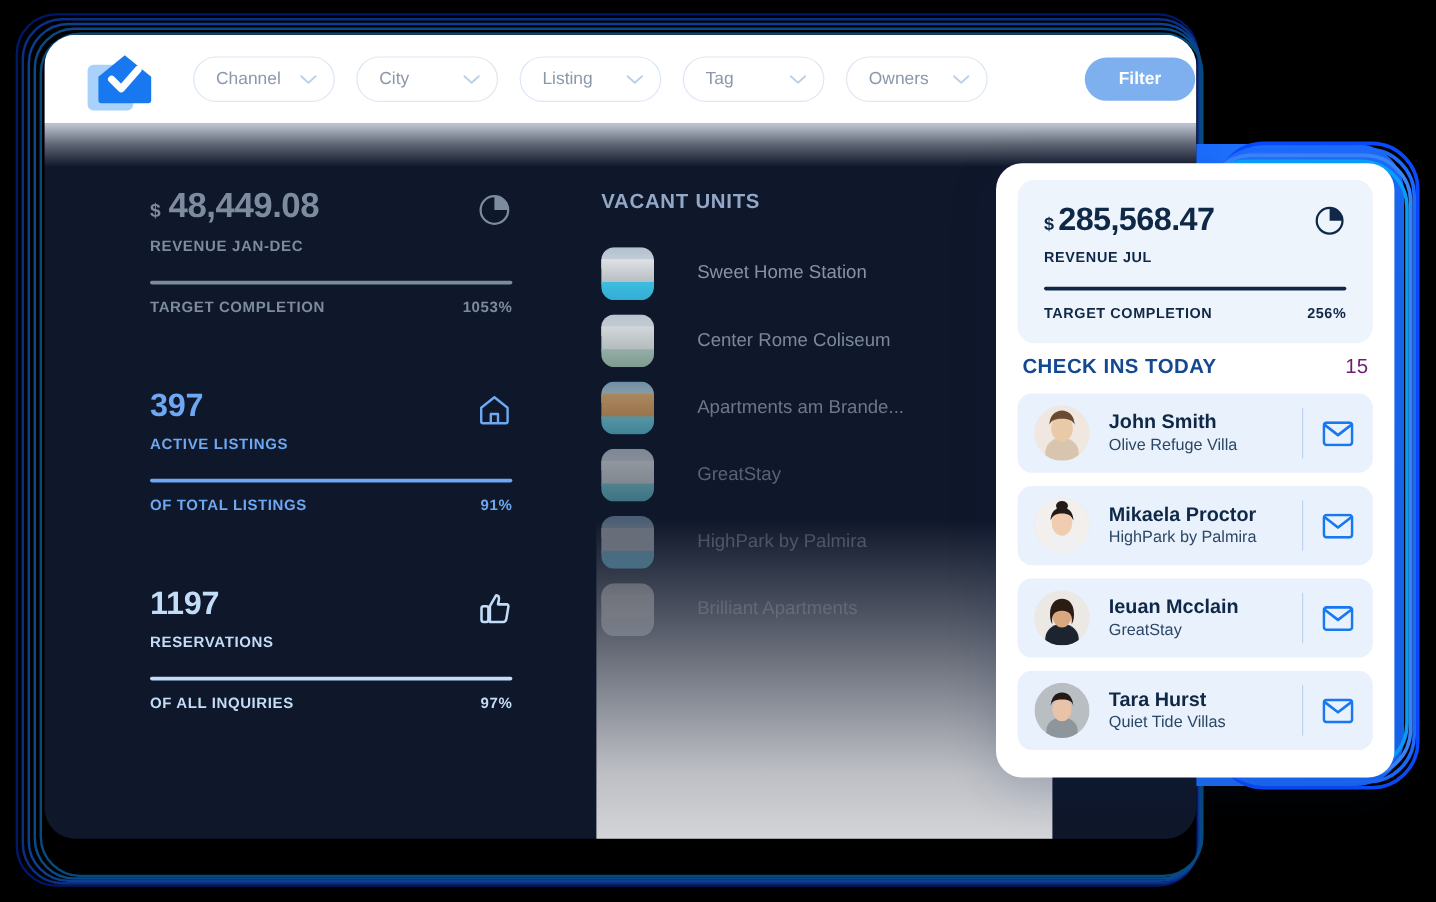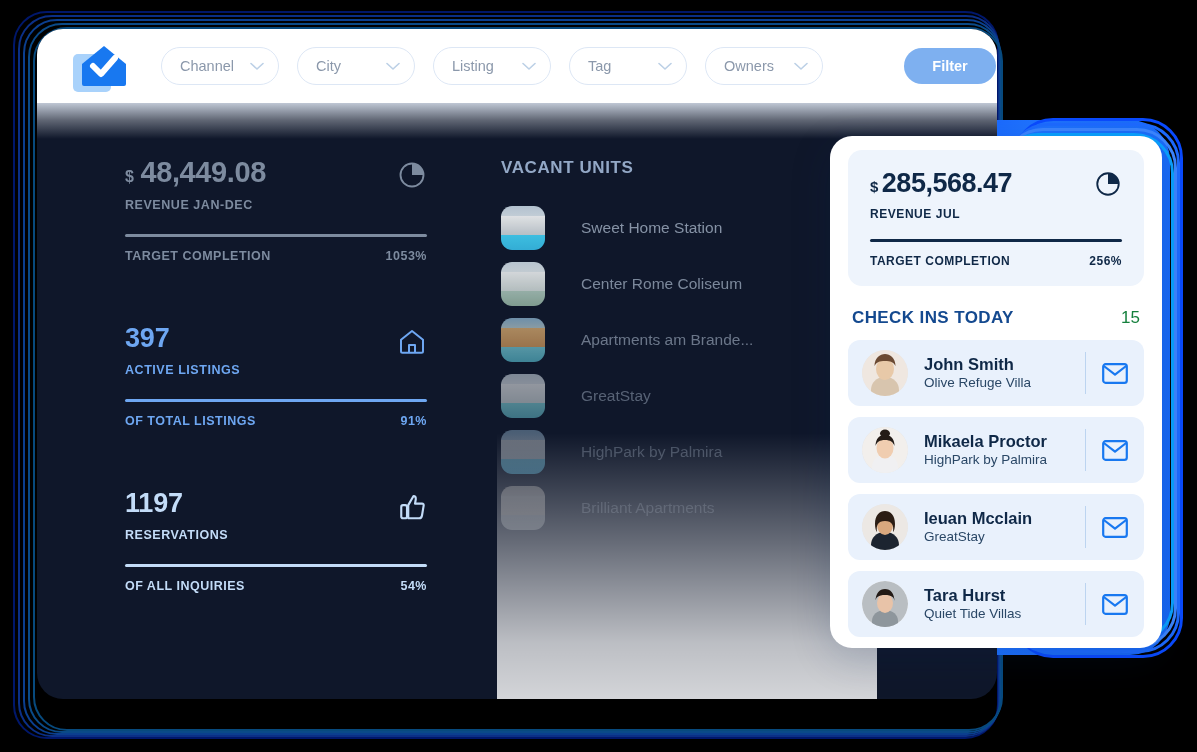--- a/index.html
+++ b/index.html
@@ -151,25 +151,25 @@
   }
   .rev-bar { height: 3px; background: #0f2847; border-radius: 2px; margin-top: 18px; }
   .rev-foot {
     display: flex; justify-content: space-between;
     font-size: 12px; font-weight: 700; color: #0f2847;
     letter-spacing: .5px; margin-top: 12px;
   }
 
   .checkin-head {
     display: flex; justify-content: space-between; align-items: center;
-    margin: 22px 4px 12px 4px;
+    margin: 10px 4px 12px 4px;
     gap: 43px;
   }
   .checkin-title { font-size: 17px; font-weight: 700; color: #14498f; letter-spacing: .4px; }
-  .checkin-count { font-size: 17px; font-weight: 400; color: #15803d; }
+  .checkin-count { font-size: 17px; font-weight: 400; color: #701a75; }
 
   .checkin-row {
     display: flex; align-items: center;
     background: #e9f1fc; border-radius: 12px;
     height: 66px; margin-bottom: 11px; padding: 0 0 0 14px;
     cursor: pointer;
   }
   .avatar {
     width: 46px; height: 46px; border-radius: 50%;
     flex: none; overflow: hidden; position: relative; background: #e6e6e6;
@@ -298,21 +298,21 @@
             <div class="stat-caption tone-fade">RESERVATIONS</div>
           </div>
           <svg class="stat-icon" viewBox="0 0 24 24">
             <path d="M9 21 L9 10.5 L13.2 3.2 Q15.3 3.2 15 6 L14.4 9.3 L20 9.3 Q21.6 9.3 21.3 11 L20 18.8 Q19.7 21 17.8 21 Z" fill="none" stroke="#c3dcf8" stroke-width="1.7" stroke-linejoin="round"></path>
             <rect x="3.4" y="10.5" width="4.6" height="10.5" rx="1.4" fill="none" stroke="#c3dcf8" stroke-width="1.7"></rect>
           </svg>
         </div>
         <div class="stat-bar tone-fade-bar"></div>
         <div class="stat-foot tone-fade">
           <span>OF ALL INQUIRIES</span>
-          <span>54%</span>
+          <span>97%</span>
         </div>
       </div>
 
     </div>
 
     <div class="vacant-col">
       <div class="vacant-title">VACANT UNITS</div>
 
 
       <div class="vacant-item" style="opacity:.96">

